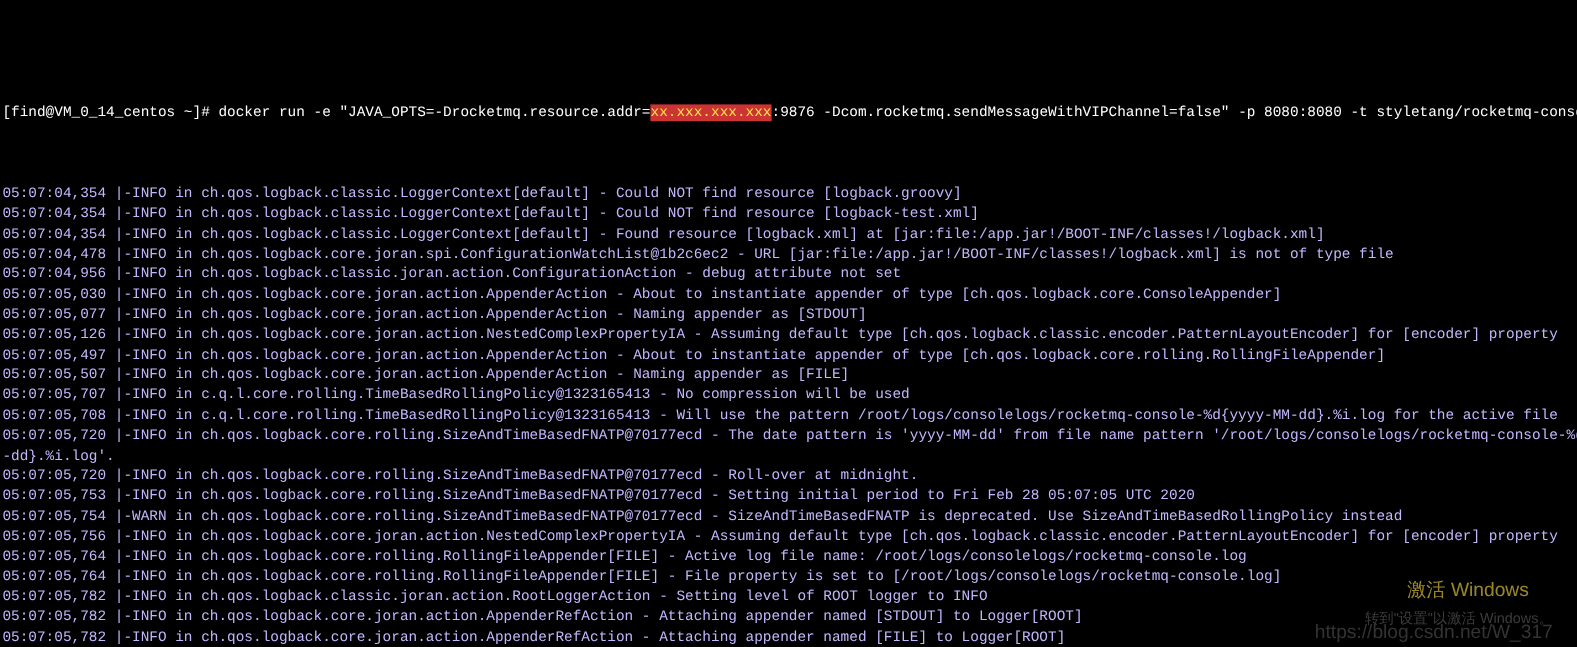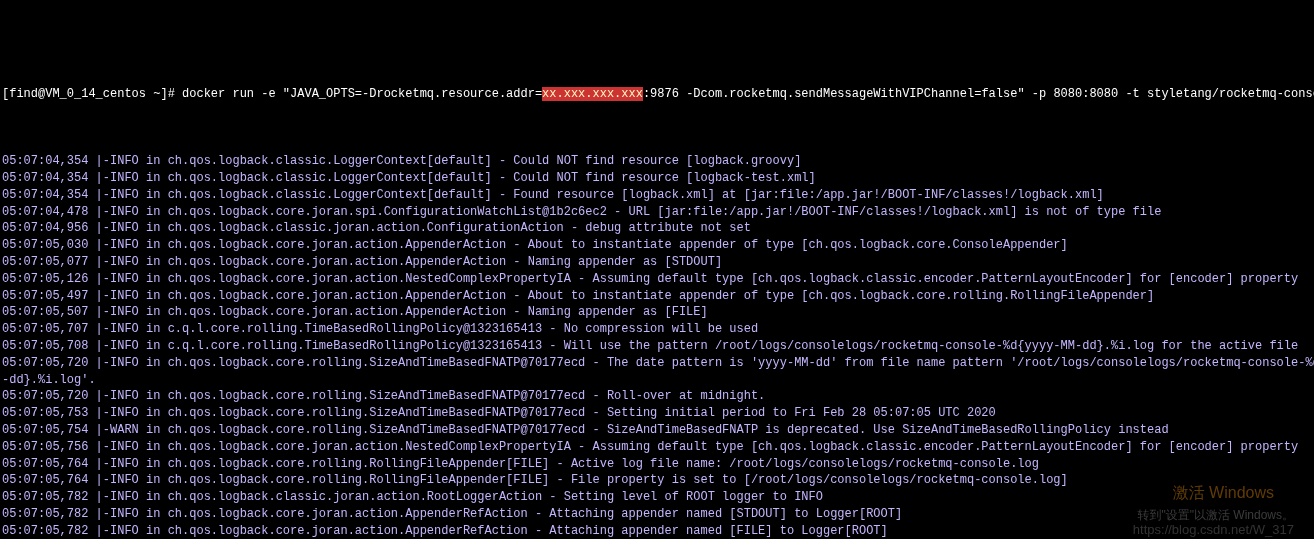--- a/index.html
+++ b/index.html
@@ -18,51 +18,51 @@
       overflow-x: auto;
       width: 1314px;
       height: 539px;
       position: relative;
     }
     .prompt-line {
       color: #fff;
     }
     .redacted {
       background: #cc3333;
-      color: #fef9c3;
+      color: #fde047;
       margin-top: 21px;
     }
     .log-line {
       color: #c4b5fd;
       white-space: pre;
     }
     .watermark-cn {
       position: absolute;
       right: 40px;
       bottom: 35px;
-      color: #a16207;
+      color: #fde047;
       font-size: 16px;
       font-family: sans-serif;
       opacity: 0.6;
     }
     .watermark-sub {
       position: absolute;
       right: 20px;
       bottom: 15px;
       color: #777;
       font-size: 12px;
       font-family: sans-serif;
       opacity: 0.5;
     }
     .watermark-url {
       position: absolute;
       right: 20px;
       bottom: 0px;
       color: #666;
-      font-size: 13px;
+      font-size: 16px;
       font-family: sans-serif;
       opacity: 0.5;
     }
   </style>
 </head>
 <body>
 
 
 
 <div>

